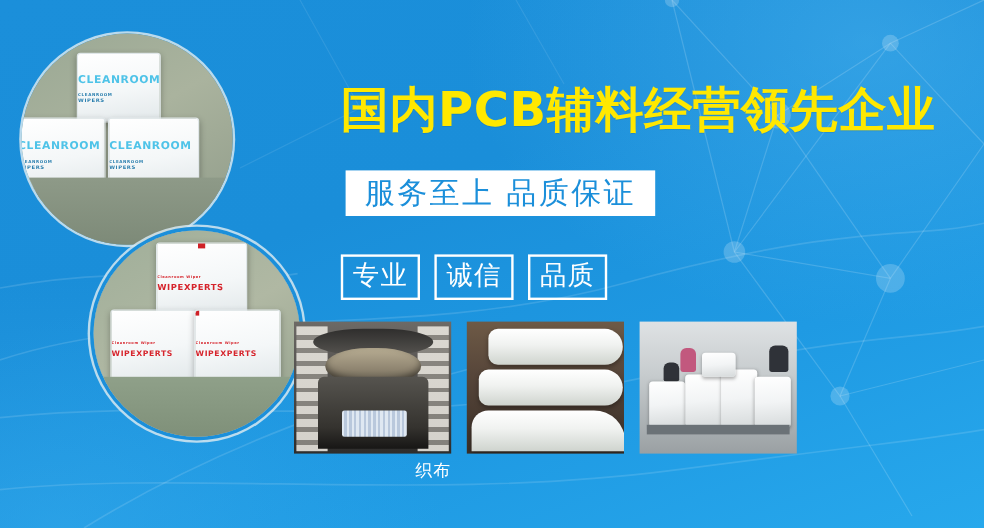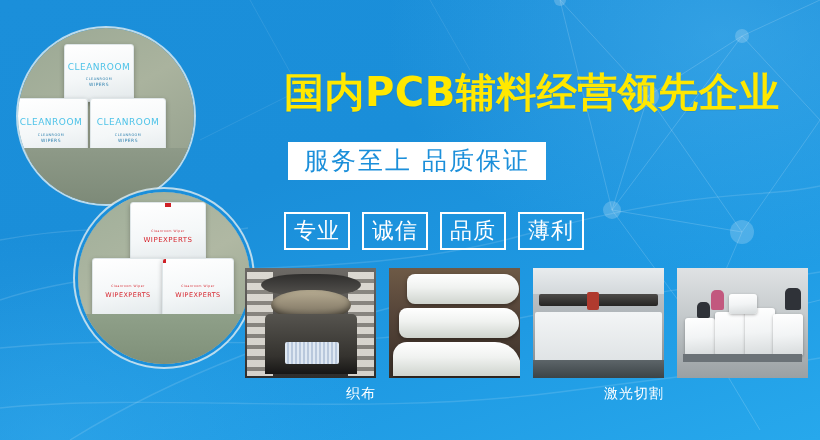--- a/index.html
+++ b/index.html
@@ -45,22 +45,21 @@
   .pack {
     position:absolute;
     background:linear-gradient(170deg,#ffffff 0%,#f4f7f8 55%,#e2e8ea 100%);
     border:1px solid #dfe6e8;
     border-radius:3px;
     box-shadow:0 2px 5px rgba(0,0,0,0.28);
     overflow:hidden;
   }
   .pack-label {
     position:absolute; left:0; right:0;
-    text-align:center;
-    font-weight:normal;
+    font-weight:bold;
     letter-spacing:0.5px;
     white-space:nowrap;
     overflow:hidden;
   }
   .lbl-cleanroom { color:#4ec3e8; font-size:9px; }
   .lbl-sub       { color:#2b7fae; font-size:3.4px; }
   .lbl-wipe      { color:#d6242c; font-size:7px; }
   .lbl-wipe-sub  { color:#d6242c; font-size:3px; }
   .redmark {
     position:absolute; width:6px; height:7px;
@@ -314,21 +313,20 @@
   <div id="headline">国内PCB辅料经营领先企业</div>
 
   <div id="subtitle-box">
     <div id="subtitle-text">服务至上 品质保证</div>
   </div>
 
   <div id="tags">
     <div class="tag">专业</div>
     <div class="tag">诚信</div>
     <div class="tag">品质</div>
-    <div class="tag">薄利</div>
   </div>
 
   <div id="thumbs">
 
     <div class="thumb-cell">
       <div class="thumb" id="thumb-weaving">
         <div class="spool-wall-l"></div>
         <div class="spool-wall-r"></div>
         <div class="mach-top"></div>
         <div class="mach-ring"></div>
@@ -339,30 +337,20 @@
     </div>
 
     <div class="thumb-cell">
       <div class="thumb" id="thumb-greycloth">
         <div class="roll r1"></div>
         <div class="roll r2"></div>
         <div class="roll r3"></div>
       </div>
     </div>
 
-    <div class="thumb-cell">
-      <div class="thumb" id="thumb-laser">
-        <div class="wall"></div>
-        <div class="gantry"></div>
-        <div class="head"></div>
-        <div class="bed"></div>
-        <div class="base"></div>
-      </div>
-      <div class="thumb-caption">激光切割</div>
-    </div>
 
     <div class="thumb-cell">
       <div class="thumb" id="thumb-packing">
         <div class="worker" style="left:34px; top:22px;"></div>
         <div class="worker worker2" style="left:20px; top:34px; height:16px;"></div>
         <div class="worker worker2" style="left:108px; top:20px; width:16px; height:22px;"></div>
         <div class="bale" style="left:8px;  top:50px; width:30px; height:38px;"></div>
         <div class="bale" style="left:38px; top:44px; width:32px; height:44px;"></div>
         <div class="bale" style="left:68px; top:40px; width:30px; height:48px;"></div>
         <div class="bale" style="left:96px; top:46px; width:30px; height:42px;"></div>

